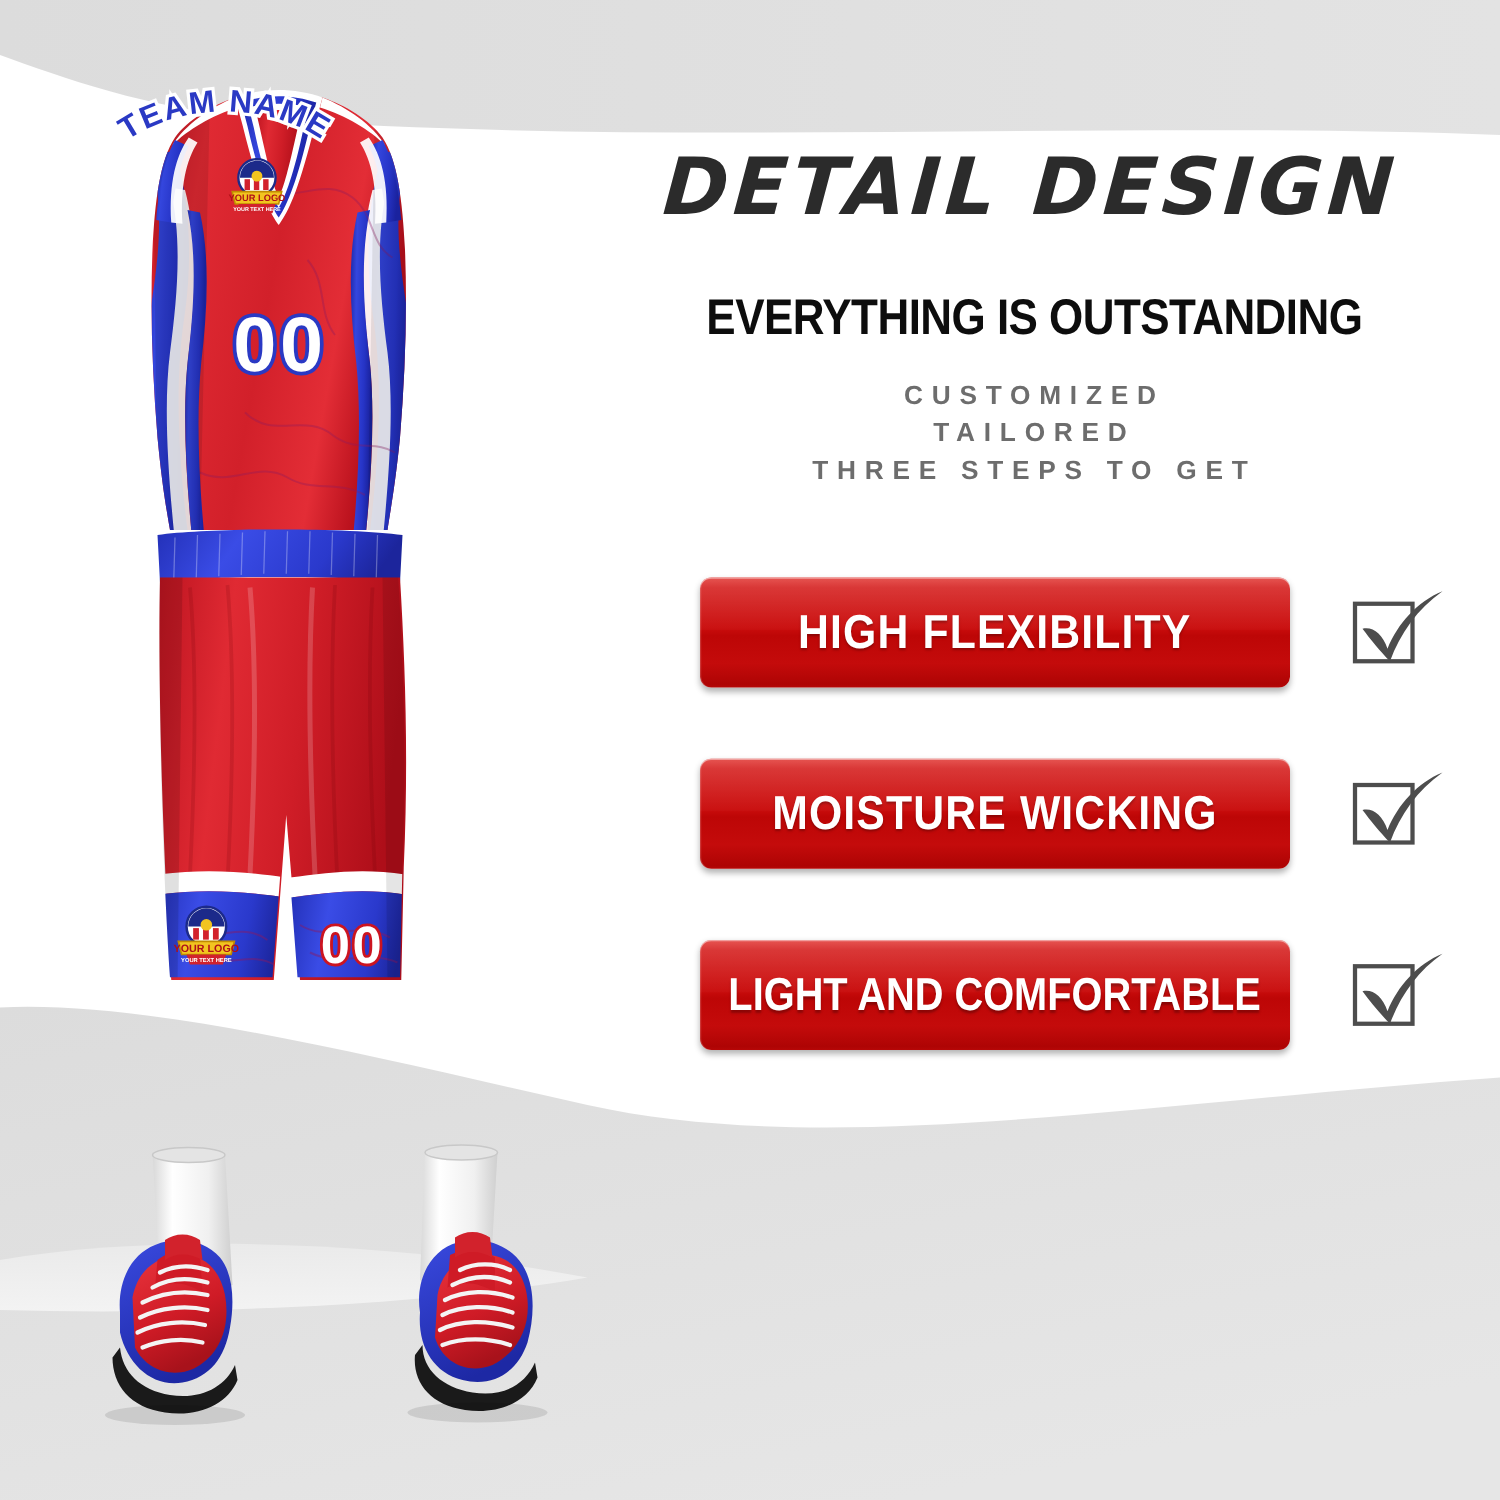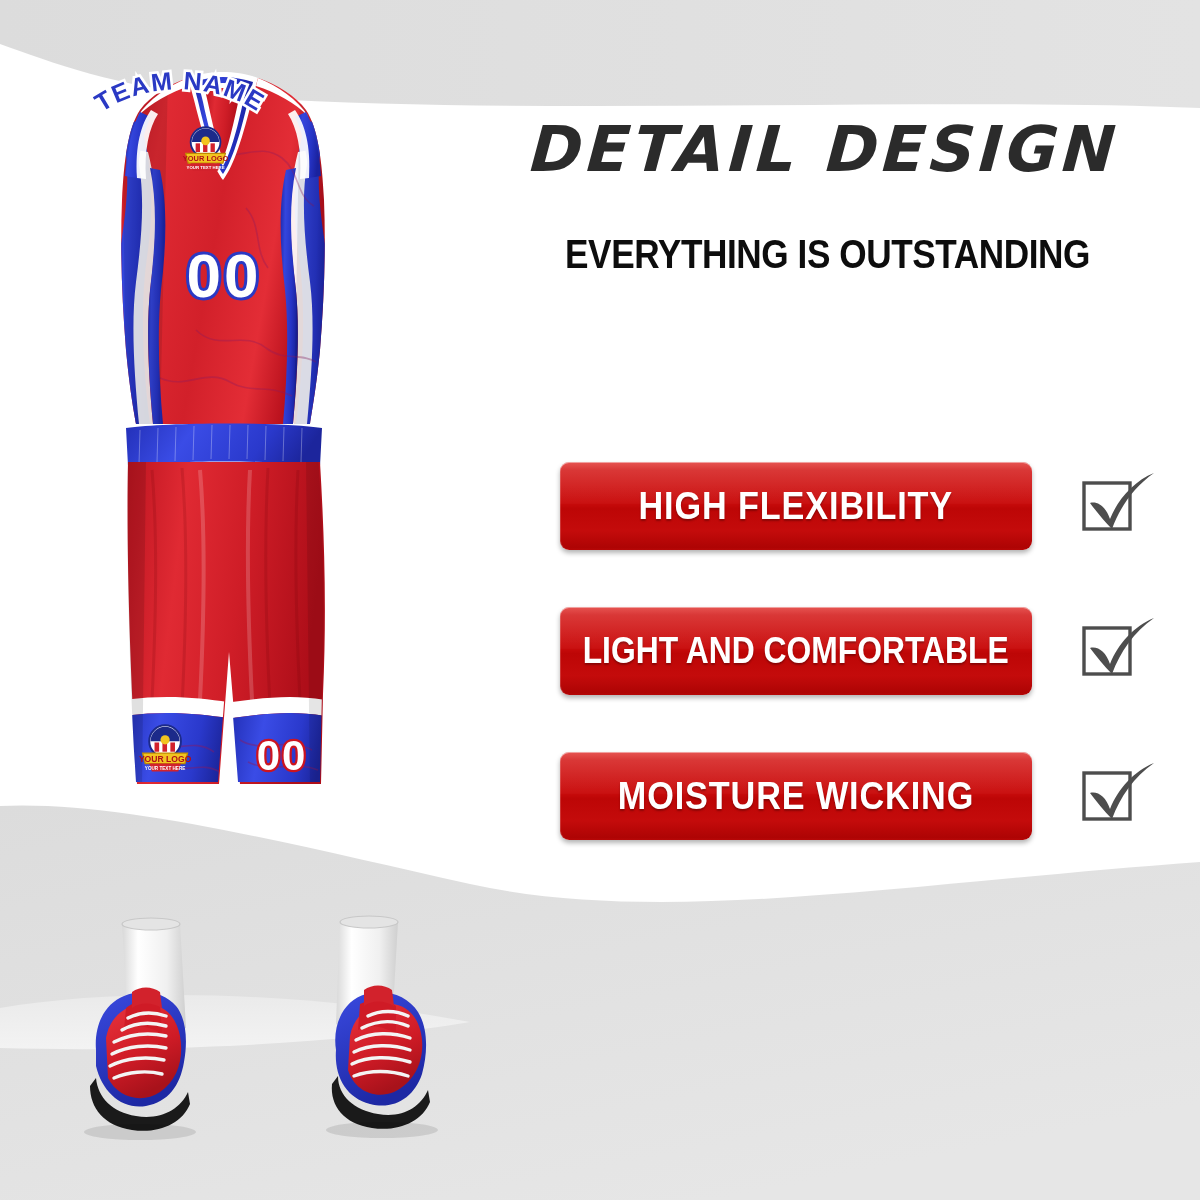--- a/index.html
+++ b/index.html
@@ -409,52 +409,57 @@
       </g>
     </svg>
   </div>
 
   <div class="right-col">
 
     <div class="headline">DETAIL DESIGN</div>
 
     <div class="subhead">EVERYTHING IS OUTSTANDING</div>
 
+    <div class="taglines">
+      <div class="tagline">CUSTOMIZED</div>
+      <div class="tagline">TAILORED</div>
+      <div class="tagline">THREE STEPS TO GET</div>
+    </div>
 
     <div class="features">
 
       <div class="feature-row">
         <div class="banner">
           <span class="banner-label">HIGH  FLEXIBILITY</span>
         </div>
         <div class="check">
           <svg viewBox="0 0 80 80">
             <rect x="6" y="22" width="46" height="46" fill="#ffffff" stroke="#4d4d4d" stroke-width="3.4"></rect>
             <path d="M12,42 C20,40 28,46 32,58 C40,38 56,20 76,12
                      C56,26 42,46 34,68 C26,60 18,50 12,42 Z" fill="#4d4d4d"></path>
           </svg>
         </div>
       </div>
 
       <div class="feature-row">
         <div class="banner">
-          <span class="banner-label tight">LIGHT AND COMFORTABLE</span>
+          <span class="banner-label">MOISTURE  WICKING</span>
         </div>
         <div class="check">
           <svg viewBox="0 0 80 80">
             <rect x="6" y="22" width="46" height="46" fill="#ffffff" stroke="#4d4d4d" stroke-width="3.4"></rect>
             <path d="M12,42 C20,40 28,46 32,58 C40,38 56,20 76,12
                      C56,26 42,46 34,68 C26,60 18,50 12,42 Z" fill="#4d4d4d"></path>
           </svg>
         </div>
       </div>
 
       <div class="feature-row">
         <div class="banner">
-          <span class="banner-label">MOISTURE  WICKING</span>
+          <span class="banner-label tight">LIGHT AND COMFORTABLE</span>
         </div>
         <div class="check">
           <svg viewBox="0 0 80 80">
             <rect x="6" y="22" width="46" height="46" fill="#ffffff" stroke="#4d4d4d" stroke-width="3.4"></rect>
             <path d="M12,42 C20,40 28,46 32,58 C40,38 56,20 76,12
                      C56,26 42,46 34,68 C26,60 18,50 12,42 Z" fill="#4d4d4d"></path>
           </svg>
         </div>
       </div>
 

